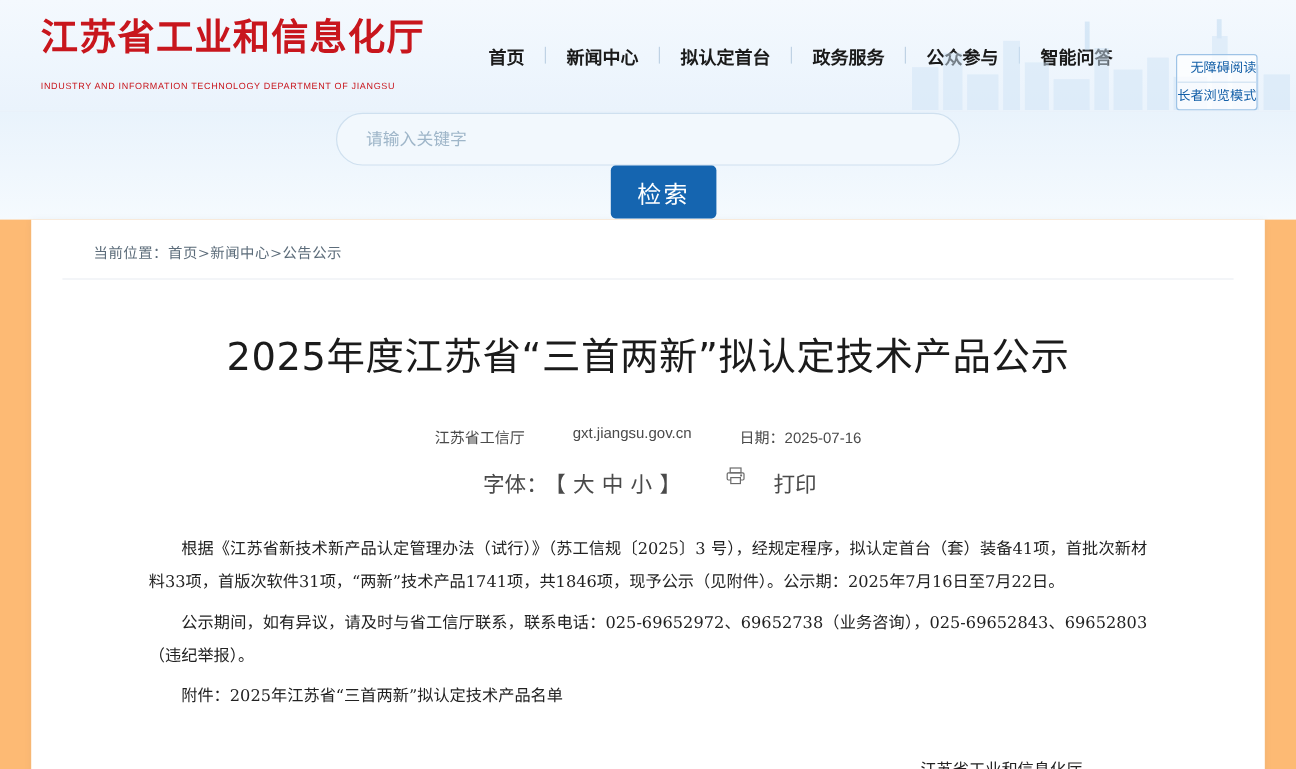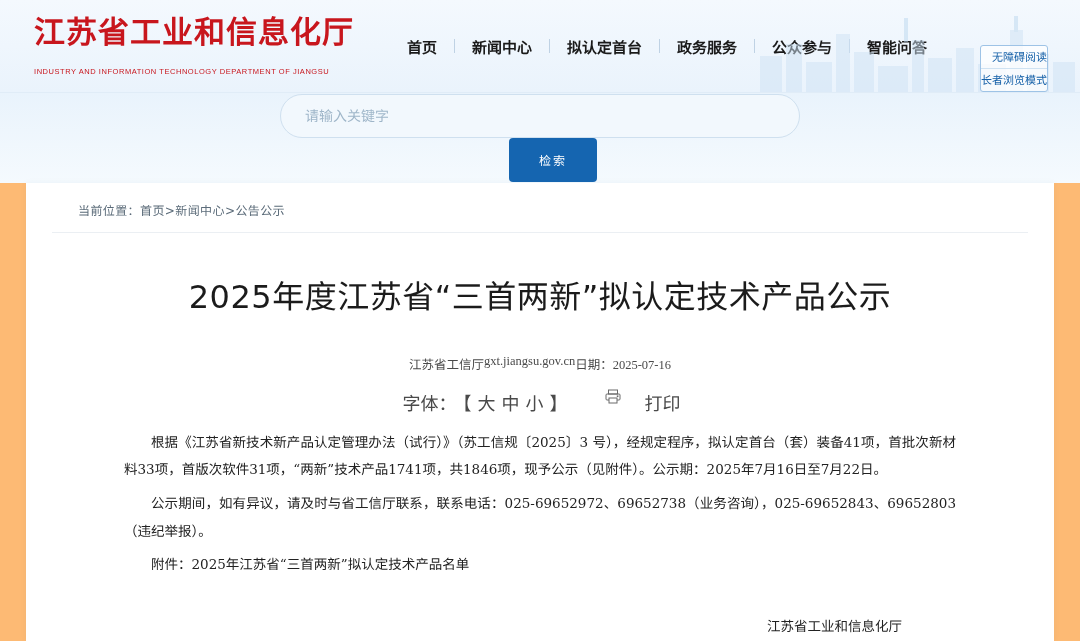--- a/index.html
+++ b/index.html
@@ -106,24 +106,24 @@
     font-family: "Liberation Sans", sans-serif;
   }
   .search-input::placeholder { color: #9fb6c9; }
   .search-btn {
     margin-left: 26px;
     width: 88px; height: 44px;
     border: none;
     border-radius: 4px;
     background: #1565b0;
     color: #fff;
-    font-size: 12px;
+    font-size: 20px;
     letter-spacing: 2px;
     cursor: pointer;
-    font-family: Liberation Mono, monospace;
+    font-family: Liberation Sans, sans-serif;
   }
 
   
   .page-bg {
     background: #fdba74;
     min-height: 458px;
     padding: 0 26px;
   }
   .card {
     background: #fff;
@@ -156,21 +156,22 @@
     font-size: 32px;
     font-weight: normal;
     color: #1b1b1b;
     letter-spacing: .5px;
     line-height: 1.4;
   }
   .meta {
     margin-top: 34px;
     display: flex;
     justify-content: center;
-    font-family: Liberation Serif, serif;
+    gap: 40px;
+    font-family: Liberation Sans, sans-serif;
     font-size: 12.5px;
     color: #4a4a4a;
   }
   .fontrow {
     margin-top: 16px;
     display: flex;
     align-items: center;
     justify-content: center;
     gap: 34px;
     font-family: "DejaVu Serif", serif;
@@ -178,21 +179,21 @@
     color: #4a4a4a;
   }
   .fontrow .sizes span { cursor: pointer; margin: 0 3px; }
   .print {
     display: flex; align-items: flex-start; gap: 24px;
     cursor: pointer;
   }
   .printer-ico { display: block; }
 
   .body-text {
-    margin-top: 14px;
+    margin-top: 30px;
     font-family: "DejaVu Serif", serif;
     font-size: 13.5px;
     color: #222;
     line-height: 2.05;
     text-align: justify;
   }
   .body-text p { margin: 0 0 6px; text-indent: 2em; }
   .attach { margin-top: 10px; }
   .attach a { color: #222; text-decoration: none; }
 

